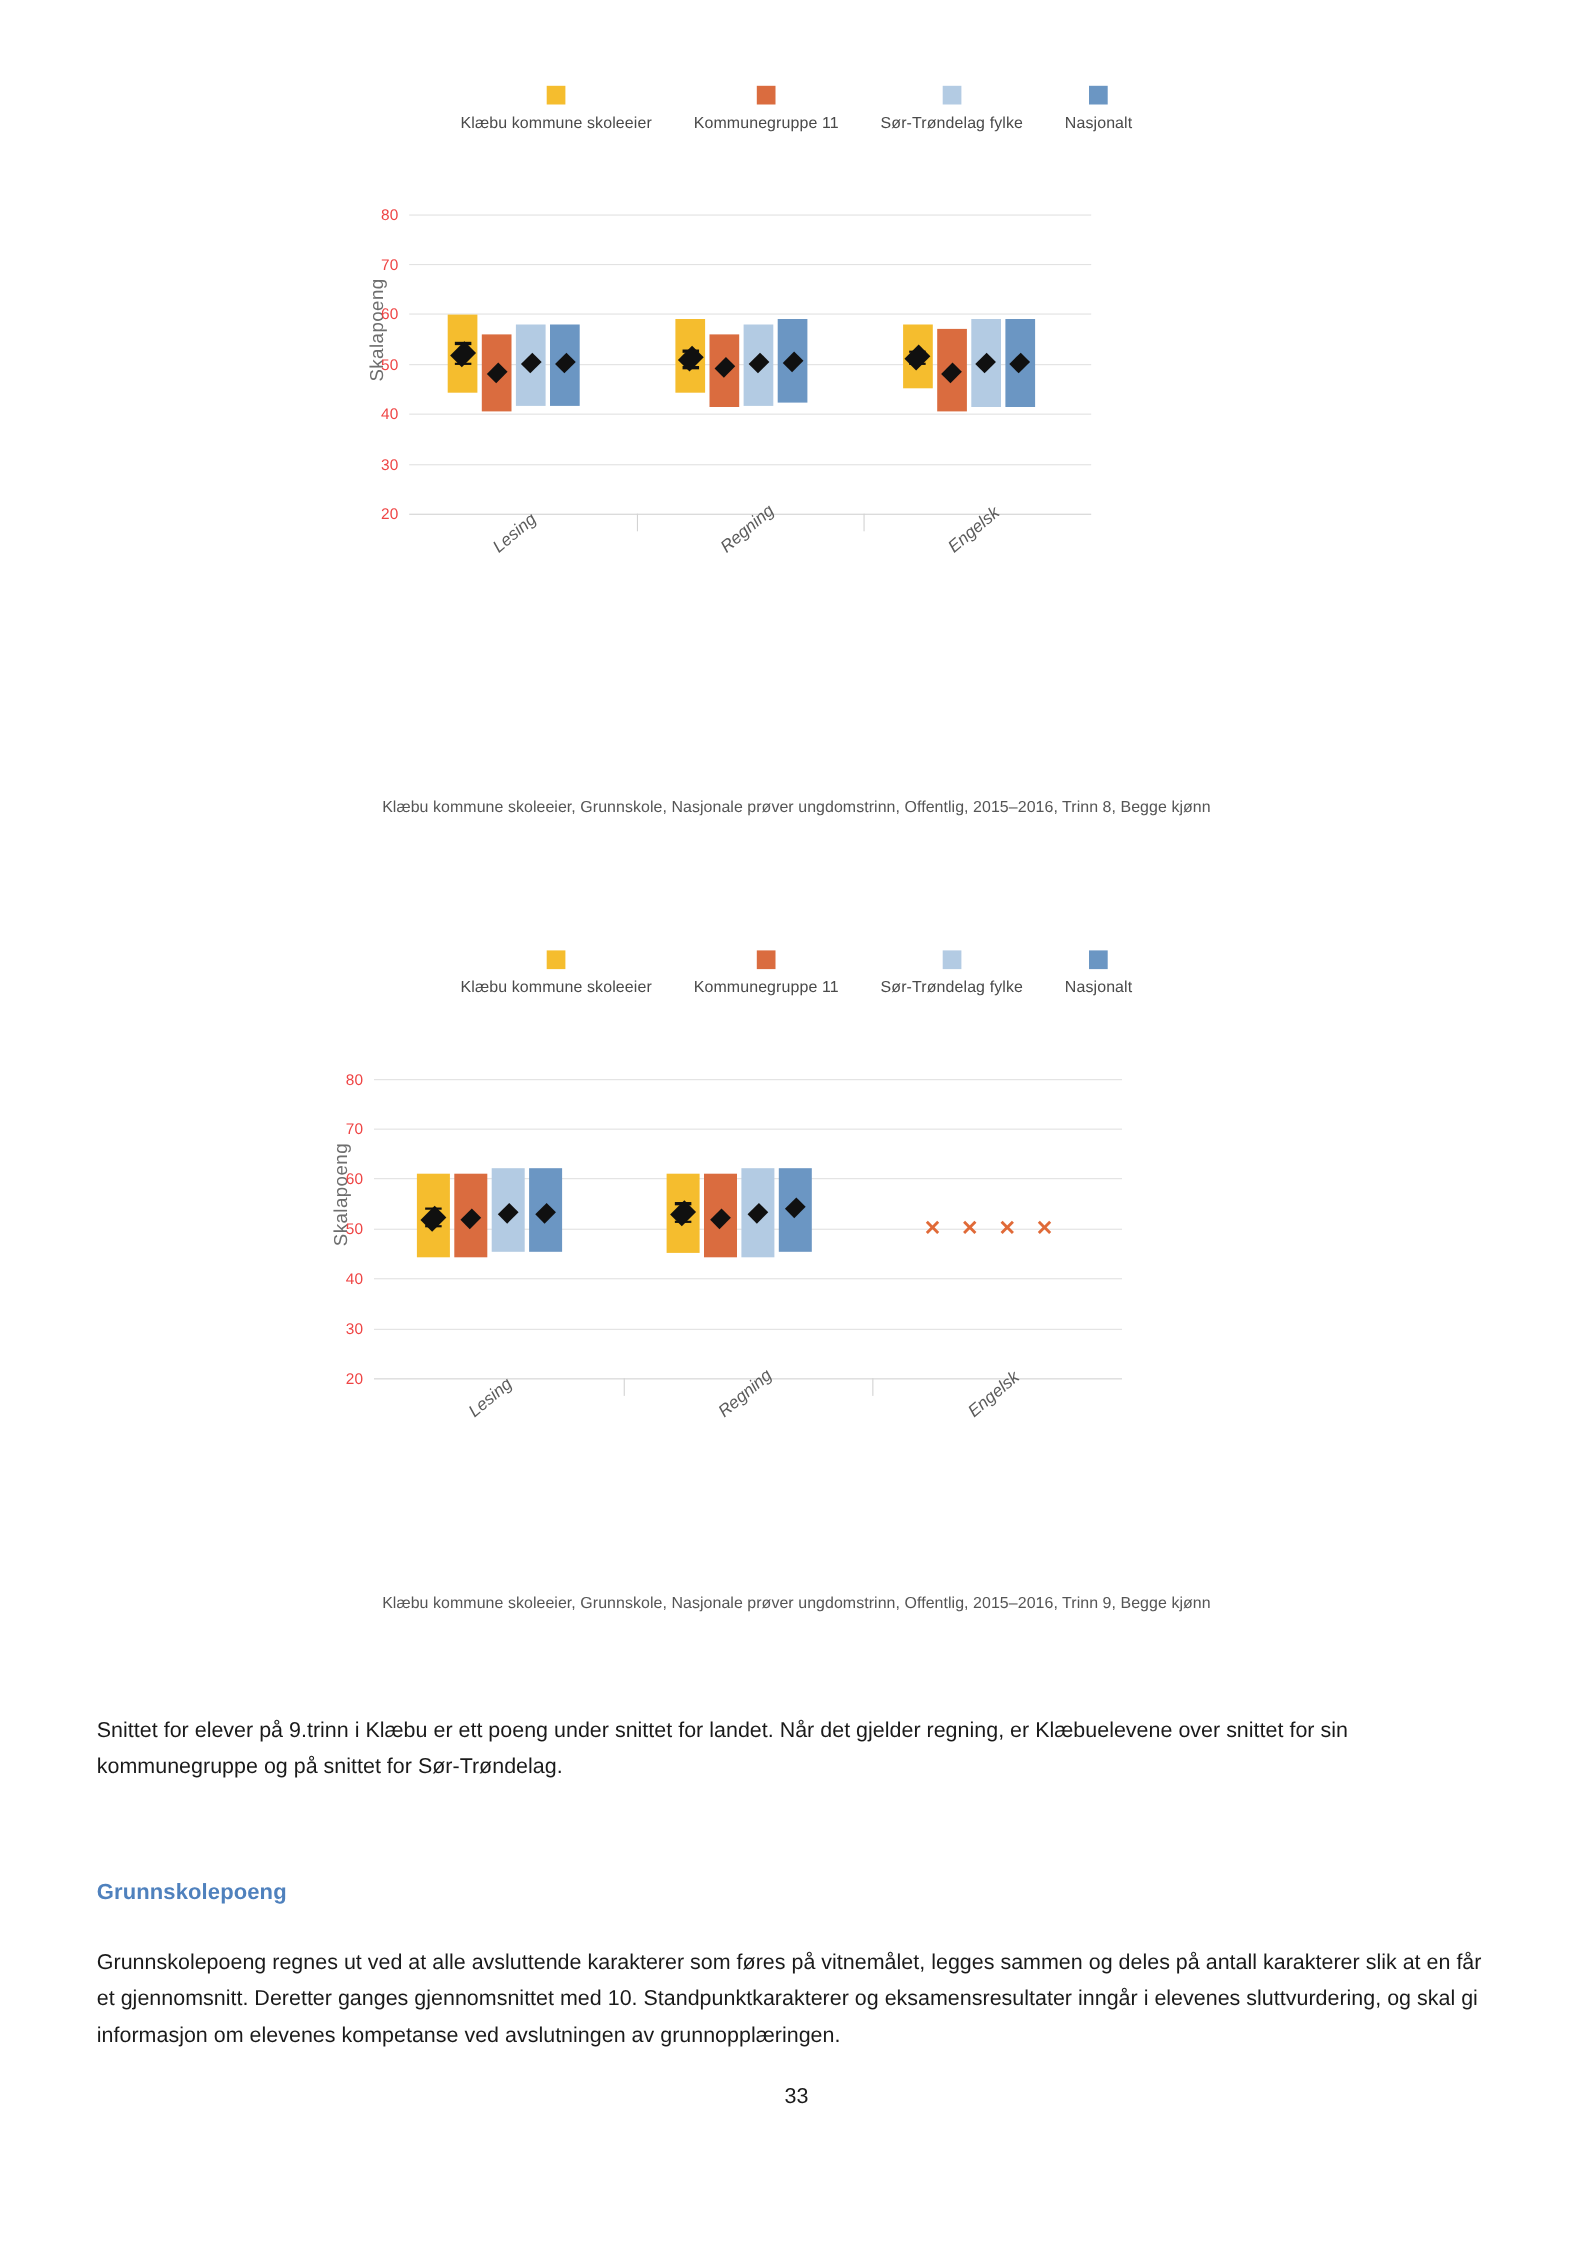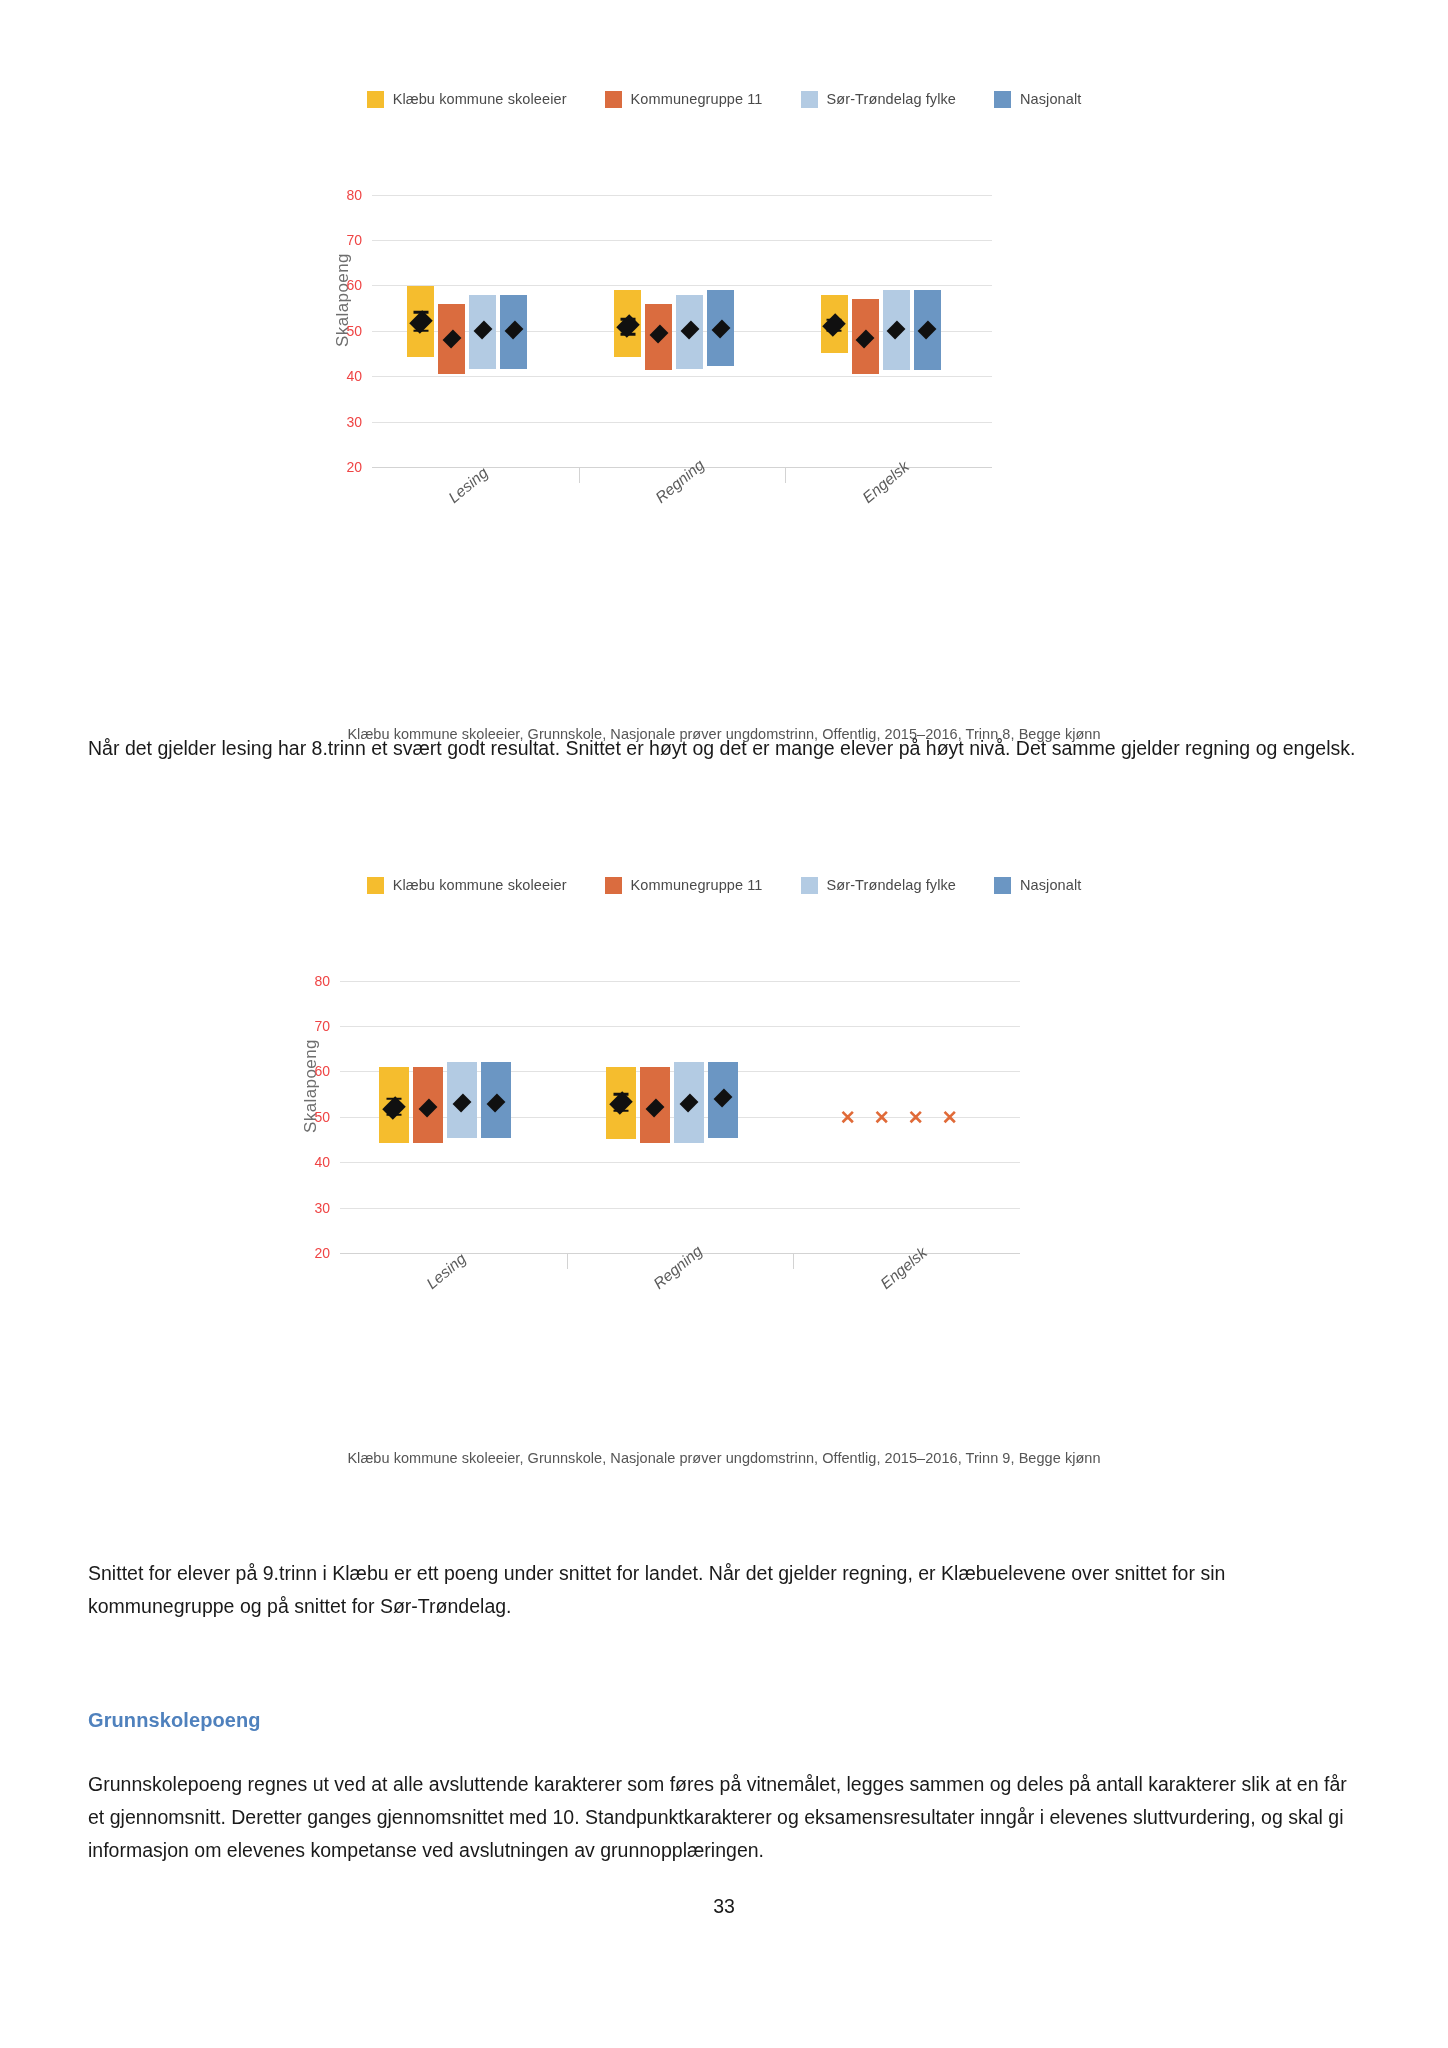--- a/index.html
+++ b/index.html
@@ -19,21 +19,21 @@
   
   .figure { position: absolute; }
 
   .legend {
     display: flex;
     align-items: center;
     justify-content: center;
     gap: 38px;
     height: 26px;
   }
-  .legend-item { display: flex; align-items: center; gap: 9px; }
+  .legend-item { display: flex; align-items: center; gap: 9px; flex-direction: column; }
   .legend-swatch { width: 17px; height: 17px; display: block; }
   .legend-label {
     font-size: 14.5px;
     color: #4a4a4a;
     white-space: nowrap;
     letter-spacing: 0.1px;
   }
 
   .plot-wrap { position: relative; }
 
@@ -231,21 +231,20 @@
           <div class="bar" style="left: 510.667px; width: 27px; top: 118px; height: 80.3308px; background: rgb(179, 203, 227);"></div>
           <div class="marker-diamond sm" style="left: 524.167px; top: 157.938px;"></div>
           <div class="bar" style="left: 541.667px; width: 27px; top: 118px; height: 80.3308px; background: rgb(107, 150, 195);"></div>
           <div class="marker-diamond sm" style="left: 555.167px; top: 157.938px;"></div>
         </div>
     </div>
 
     <div class="fig-caption" id="cap1" style="left:0; width:1448px; top:640px;">Klæbu kommune skoleeier, Grunnskole, Nasjonale prøver ungdomstrinn, Offentlig, 2015–2016, Trinn 8, Begge kjønn</div>
   </div>
 
-  <p class="para" style="left:88px; top:712px; width:1272px;">Når det gjelder lesing har 8.trinn et svært godt resultat. Snittet er høyt og det er mange elever på høyt nivå. Det samme gjelder regning og engelsk.</p>
 
   <div class="figure" id="fig2" style="left:0; top:872px; width:1448px;">
 
     <div class="legend" id="legend2" style="width:1448px;">
         <div class="legend-item">
           <span class="legend-swatch" style="background: rgb(245, 189, 46);"></span>
           <span class="legend-label">Klæbu kommune skoleeier</span>
         </div>
         <div class="legend-item">
           <span class="legend-swatch" style="background: rgb(218, 108, 63);"></span>

